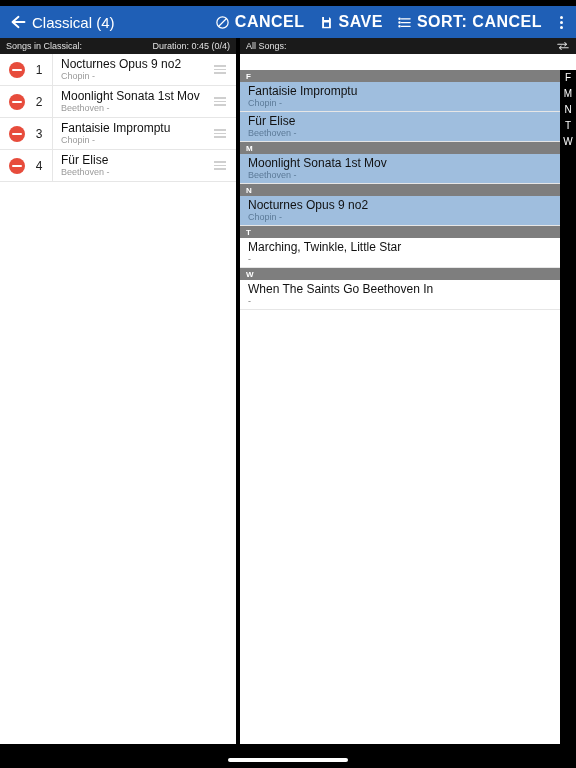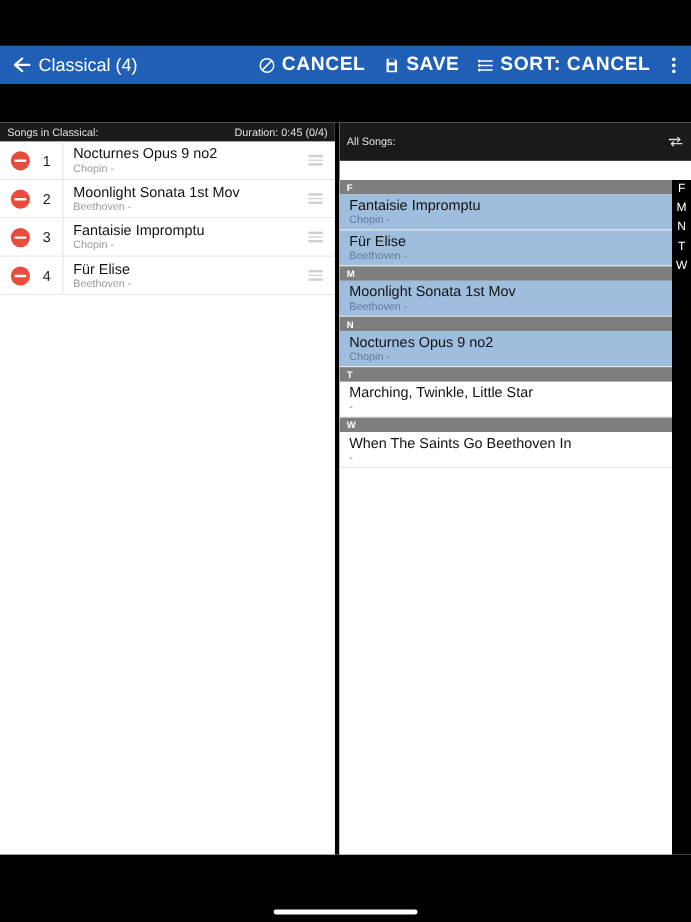--- a/index.html
+++ b/index.html
@@ -1,34 +1,34 @@
 <!DOCTYPE html>
 <html><head>
 <meta charset="utf-8">
 <style>
   * { box-sizing: border-box; margin: 0; padding: 0; }
   html, body { width: 576px; height: 768px; font-family: -apple-system, "Helvetica Neue", Arial, sans-serif; background:#000; }
-  .screen { width:576px; height:768px; background:#000; position:relative; display:flex; flex-direction:column;gap:32px; }
+  .screen { width:576px; height:768px; background:#000; position:relative; display:flex; flex-direction:column; }
   .topgap { height:6px; background:#000; }
   .toolbar {
     height:32px; background:#1f5fb6; color:#fff; display:flex; align-items:center;
     padding:0 6px; font-size:14px;
   }
   .toolbar .back { width:22px; height:22px; display:flex; align-items:center; justify-content:center; margin-right:4px; cursor:pointer; }
   .toolbar .title { font-size:15px; flex:0 0 auto; }
   .toolbar .spacer { flex:1; }
   .tb-btn { display:flex; align-items:center; margin-left:14px; cursor:pointer; font-size:16px; letter-spacing:0.5px; font-weight:600;}
   .tb-btn .icon { width:16px; height:16px; display:flex; align-items:center; justify-content:center; margin-right:4px; }
   .more { width:18px; display:flex; flex-direction:column; align-items:center; justify-content:center; margin-left:10px; cursor:pointer; gap:2px;}
   .more .dot { width:3px; height:3px; border-radius:50%; background:#fff; }
   .columns { flex:1; display:flex; background:#000; }
-  .col-left { width:283px; background:#fff; display:flex; flex-direction:column; border-right:4px solid #000;}
+  .col-left { width:240px; background:#fff; display:flex; flex-direction:column; border-right:4px solid #000;}
   .col-right { flex:1; background:#fff; display:flex; flex-direction:column; position:relative; }
   .left-header { display:flex; justify-content:space-between; align-items:center; background:#1a1a1a; color:#e0e0e0; font-size:9px; height:16px; padding:0 6px;}
-  .right-header { display:flex; justify-content:space-between; align-items:center; background:#1a1a1a; color:#e0e0e0; font-size:9px; height:32px; padding:0 6px;}
+  .right-header { display:flex; justify-content:space-between; align-items:center; background:#1a1a1a; color:#e0e0e0; font-size:9px; height:16px; padding:0 6px;}
   .song-row { display:flex; align-items:center; height:32px; border-bottom:1px solid #e6e6e6; background:#fff; }
   .remove { width:16px; height:16px; border-radius:50%; background:#e74c3c; margin:0 7px 0 9px; position:relative; cursor:pointer; flex:0 0 16px;}
   .remove::after { content:""; position:absolute; left:3px; right:3px; top:7px; height:2px; background:#fff; border-radius:1px;}
   .num { width:14px; text-align:center; font-size:12px; color:#222; margin-right:6px;}
   .divider-v { width:1px; height:100%; background:#e6e6e6; margin-right:8px;}
   .song-info { flex:1; display:flex; flex-direction:column; justify-content:center; overflow:hidden;}
   .song-title { font-size:12px; color:#111; line-height:14px; white-space:nowrap; overflow:hidden; text-overflow:ellipsis;}
   .song-artist { font-size:9px; color:#9a9a9a; line-height:11px;}
   .drag { width:20px; display:flex; flex-direction:column; align-items:center; justify-content:center; gap:2px; margin-right:6px; cursor:grab;}
   .drag .dl { width:12px; height:1.5px; background:#cfcfcf;}

